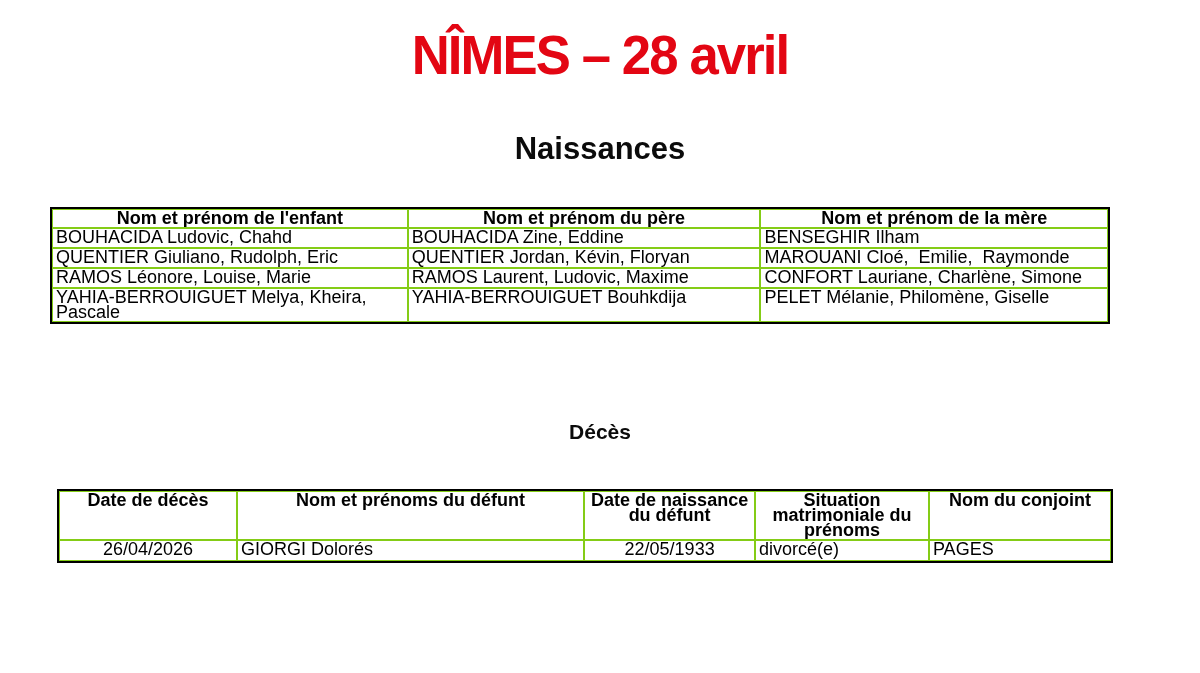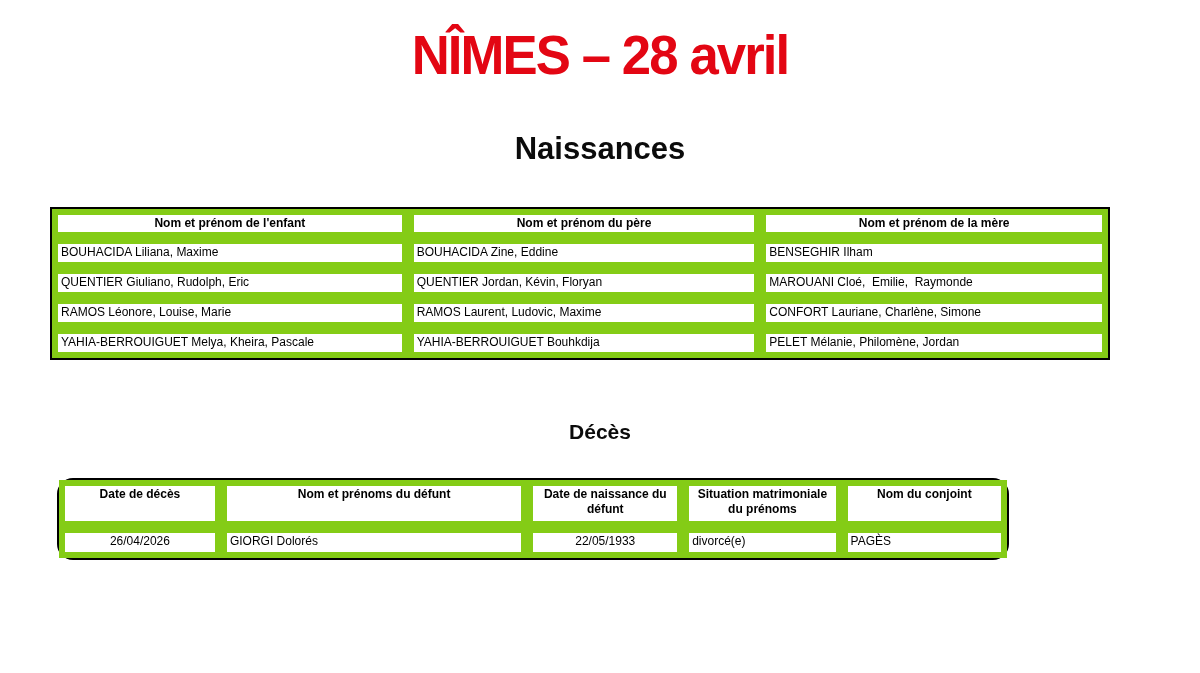--- a/index.html
+++ b/index.html
@@ -47,22 +47,22 @@
   table.records {
     position: absolute;
     border-collapse: separate;
     border-spacing: 0;
     border: 2px solid #000;
     table-layout: fixed;
     background: #fff;
   }
   table.records th,
   table.records td {
-    border: 6px solid #84cc16;
-    font-size: 12px;
+    border: 1px solid #84cc16;
+    font-size: 18px;
     line-height: 15px;
     padding: 1px 3px;
     vertical-align: top;
     overflow: hidden;
     white-space: pre-wrap;
   }
   table.records th {
     text-align: center;
     font-weight: bold;
   }
@@ -74,24 +74,23 @@
     top: 207px;
     left: 50px;
     width: 1060px;
   }
   table.births th:nth-child(1), table.births td:nth-child(1) { width: 33.7%; }
   table.births th:nth-child(2), table.births td:nth-child(2) { width: 33.4%; }
   table.births th:nth-child(3), table.births td:nth-child(3) { width: 32.9%; margin-left: 16px; }
   table.births td { height: 16px; }
 
   table.deaths {
-    top: 478px;
+    top: 489px;
     left: 57px;
-    width: 952px;
-    border-radius: 16px;
+    width: 1056px;
   }
   table.deaths th:nth-child(1), table.deaths td:nth-child(1) { width: 16.8%; }
   table.deaths th:nth-child(2), table.deaths td:nth-child(2) { width: 33.5%; }
   table.deaths th:nth-child(3), table.deaths td:nth-child(3) { width: 16.1%; }
   table.deaths th:nth-child(4), table.deaths td:nth-child(4) { width: 16.4%; }
   table.deaths th:nth-child(5), table.deaths td:nth-child(5) { width: 17.2%; }
   table.deaths th { height: 33px; }
   table.deaths td { height: 17px; }
   table.deaths td:nth-child(1),
   table.deaths td:nth-child(3) { text-align: center; }
@@ -106,38 +105,38 @@
 <table class="records births">
   <thead>
       <tr>
         <th>Nom et prénom de l'enfant</th>
         <th>Nom et prénom du père</th>
         <th>Nom et prénom de la mère</th>
       </tr>
     </thead>
   <tbody>
       <tr>
-        <td>BOUHACIDA Liliana, Maxime</td>
+        <td>BOUHACIDA Ludovic, Chahd</td>
         <td>BOUHACIDA Zine, Eddine</td>
         <td>BENSEGHIR Ilham</td>
       </tr>
       <tr>
         <td>QUENTIER Giuliano, Rudolph, Eric</td>
         <td>QUENTIER Jordan, Kévin, Floryan</td>
         <td>MAROUANI Cloé,  Emilie,  Raymonde</td>
       </tr>
       <tr>
         <td>RAMOS Léonore, Louise, Marie</td>
         <td>RAMOS Laurent, Ludovic, Maxime</td>
         <td>CONFORT Lauriane, Charlène, Simone</td>
       </tr>
       <tr>
         <td>YAHIA-BERROUIGUET Melya, Kheira, Pascale</td>
         <td>YAHIA-BERROUIGUET Bouhkdija</td>
-        <td>PELET Mélanie, Philomène, Jordan</td>
+        <td>PELET Mélanie, Philomène, Giselle</td>
       </tr>
     </tbody>
 </table>
 
 <div class="section-heading heading-deces">Décès</div>
 
 <table class="records deaths">
   <thead>
       <tr>
         <th>Date de décès</th>

